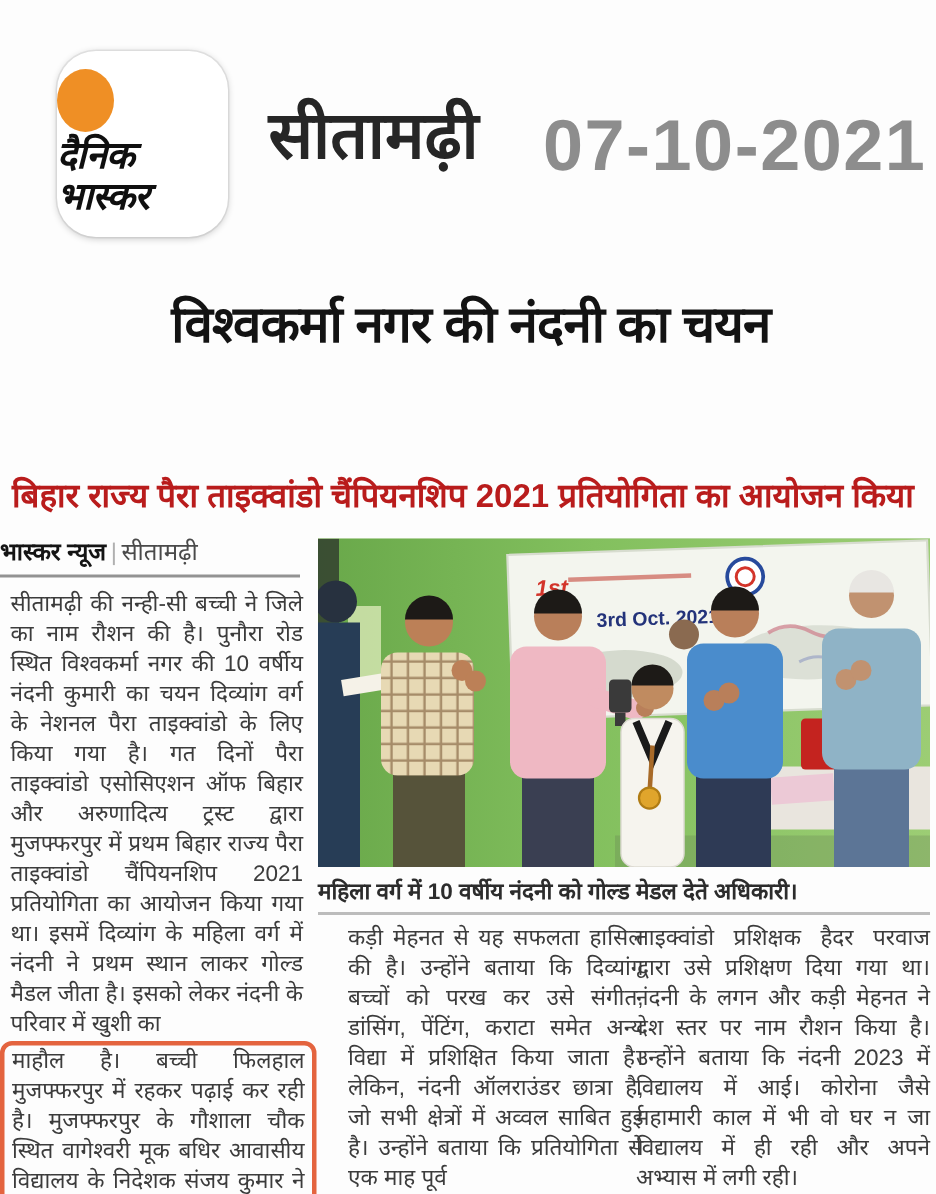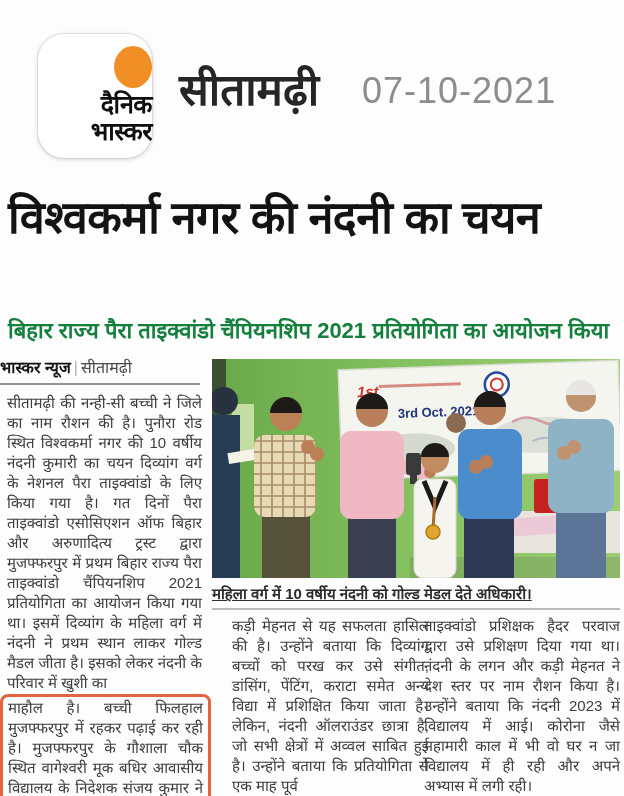--- a/index.html
+++ b/index.html
@@ -7,45 +7,45 @@
   .page {
     position:relative; width:624px; height:796px; margin:0 auto;
     background:#fdfdfd; overflow:hidden;
     font-family:"Liberation Sans","DejaVu Sans",sans-serif;
   }
   
   .logo-card {
     position:absolute; left:38px; top:34px; width:114px; height:124px;
     background:#ffffff; border-radius:26px;
     box-shadow:0 1px 5px rgba(0,0,0,.20), 0 0 0 1px #ededed;
-    display:flex; flex-direction:column; align-items:flex-end; padding-top:12px;
+    display:flex; flex-direction:column; align-items:flex-start; padding-top:12px;font-style:italic;
   }
   .logo-dot { width:38px; height:42px; border-radius:50%; background:#ef8f25; margin-bottom:3px; }
   .logo-line { font-weight:800; font-size:25px; line-height:27px; color:#0f0f0f; letter-spacing:-.5px; }
   .edition { position:absolute; left:179px; top:58px; font-size:44px; font-weight:800; color:#262626; }
-  .date { position:absolute; left:362px; top:70px; font-size:36px; font-weight:400; color:#8d8d8d; letter-spacing:1px; }
+  .date { position:absolute; left:362px; top:70px; font-size:48px; font-weight:700; color:#8d8d8d; letter-spacing:1px; }
   
   .headline { position:absolute; left:8px; top:188px; width:612px; color:#131313; }
-  .headline div { font-size:45px; line-height:59px; font-weight:800; letter-spacing:-.5px; white-space:nowrap; }
-  .subheadline { position:absolute; left:8px; top:314px; width:612px; font-size:22px; font-weight:700; color:#15803d; white-space:nowrap; }
+  .headline div { font-size:34px; line-height:59px; font-weight:800; letter-spacing:-.5px; white-space:nowrap;text-align:center; }
+  .subheadline { position:absolute; left:8px; top:314px; width:612px; font-size:22px; font-weight:700; color:#b91c1c; white-space:nowrap; }
   
   .byline { position:absolute; left:0; top:356px; width:200px; text-align:left; font-size:16px; color:#333; }
   .byline .src { font-weight:800; color:#141414; }
   .byline .sep { color:#b0b0b0; padding:0 3px; font-weight:300; }
   .byline .loc { font-weight:400; color:#4a4a4a; }
   .byline-rule { position:absolute; left:0; top:383px; width:200px; border-top:2px solid #939393; }
   
   .col { font-size:15px; line-height:20px; text-align:justify; color:#3c3c3c; }
   .left-col  { position:absolute; left:7px;  top:393px; width:195px; }
   .mid-col   { position:absolute; left:212px; top:616px; width:197px;margin-left:20px; }
   .right-col { position:absolute; left:424px; top:616px; width:196px; }
   .highlight-box { border:3px solid #e4643f; border-radius:8px; padding:1px 5px 2px; margin:1px -9px 0 -7px; }
   
   .photo-wrap { position:absolute; left:212px; top:359px; width:408px; height:219px; overflow:hidden; background:#7db457; }
-  .caption { position:absolute; left:212px; top:583px; width:408px; font-size:15px; font-weight:700; color:#2c2c2c;text-decoration:underline; }
+  .caption { position:absolute; left:212px; top:583px; width:408px; font-size:15px; font-weight:700; color:#2c2c2c; }
   .caption-rule { position:absolute; left:212px; top:608px; width:408px; border-top:2px solid #bcbcbc; }
 </style>
 </head>
 <body>
 
 <div class="page">
 
   <div class="logo-card">
     <div class="logo-dot"></div>
     <div class="logo-line">दैनिक</div>

